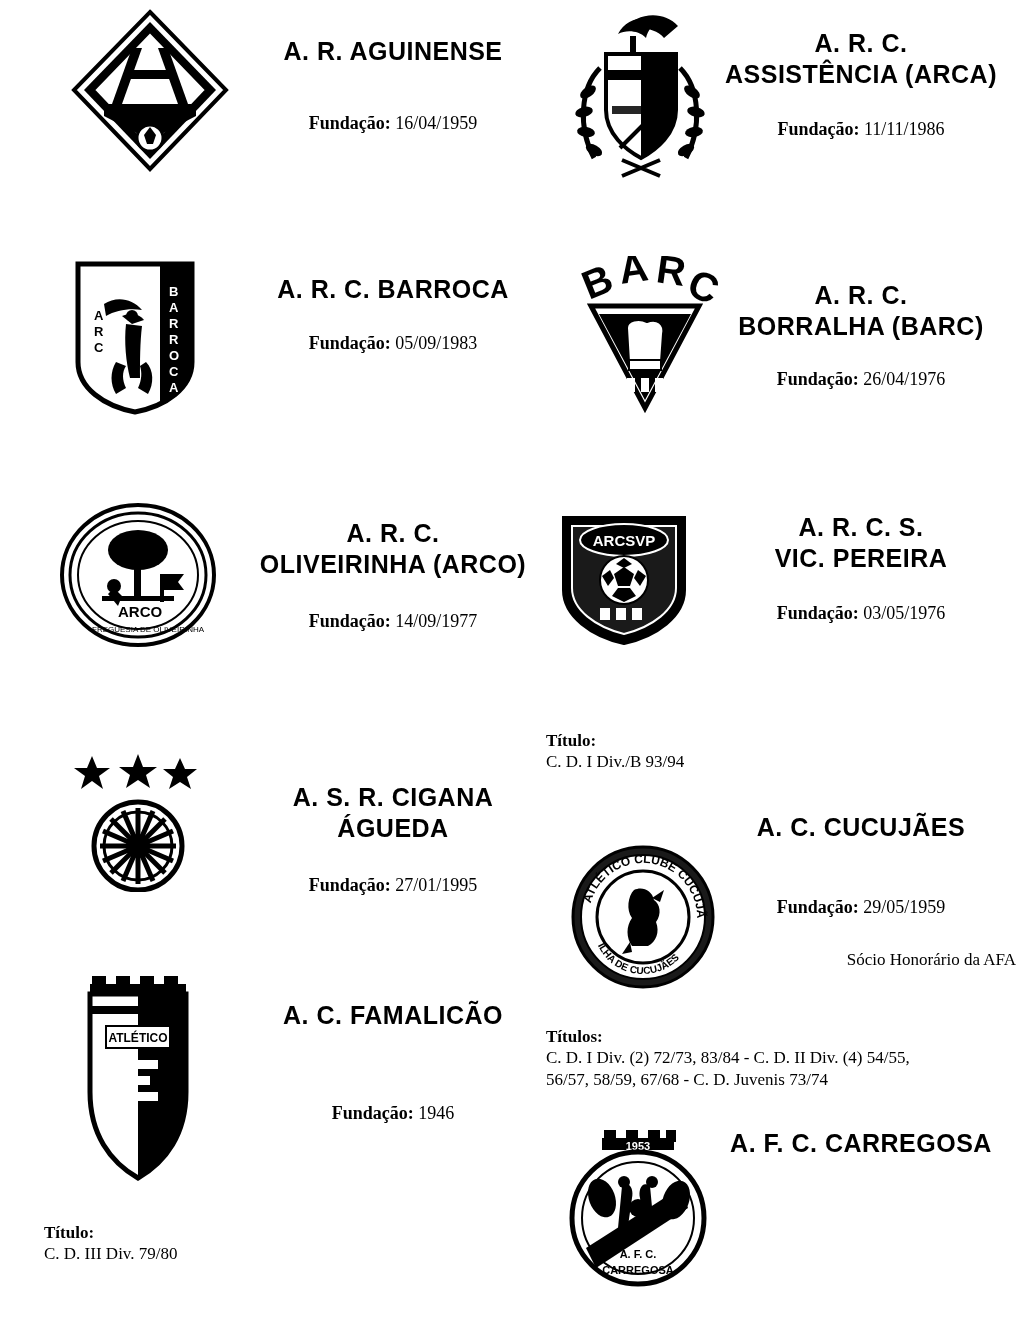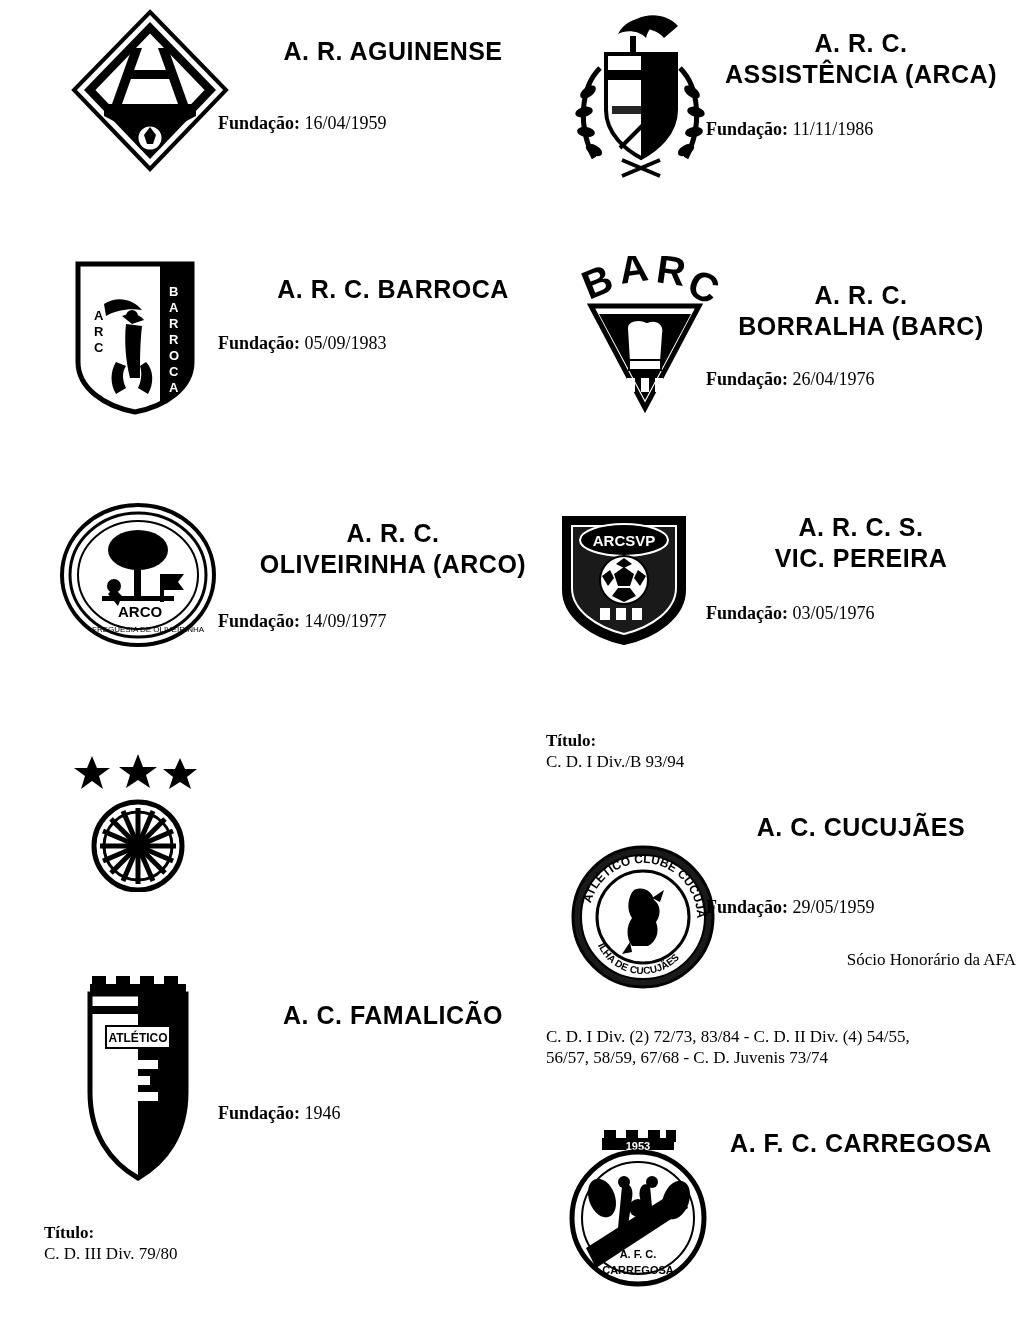--- a/index.html
+++ b/index.html
@@ -32,20 +32,21 @@
     font-size: 25px;
     letter-spacing: 0.5px;
     line-height: 1.22;
     text-align: center;
     white-space: pre-line;
   }
   .founded {
     font-family: "Liberation Serif", serif;
     font-size: 18px;
     font-weight: bold;
+    text-align: center;
     white-space: nowrap;
   }
   .founded .fval {
     font-weight: normal;
   }
   .note {
     font-family: "Liberation Serif", serif;
     font-size: 17px;
     text-align: right;
     white-space: nowrap;
@@ -275,20 +276,26 @@
         <line x1="43" y1="67" x2="97" y2="121"></line>
         <line x1="97" y1="67" x2="43" y2="121"></line>
         <line x1="55" y1="59" x2="85" y2="129"></line>
         <line x1="85" y1="59" x2="55" y2="129"></line>
         <line x1="35" y1="79" x2="105" y2="109"></line>
         <line x1="35" y1="109" x2="105" y2="79"></line>
       </g>
     </svg>
   </div>
   <div class="entry" style="left:218px; top:782px; width:350px;">
+    <div class="club-name">A. S. R. CIGANA
+ÁGUEDA</div>
+    <div class="founded" style="margin-top:32px;">
+      <span>Fundação:</span>
+      <span class="fval">27/01/1995</span>
+    </div>
   </div>
 
   <div class="titles" style="position:absolute; left:546px; top:730px; width:300px;">
     <span class="tlabel">Título:</span>
     <span class="tbody">C. D. I Div./B 93/94</span>
   </div>
   <div class="crest" style="left:568px; top:842px;">
     <svg width="150" height="150" viewBox="0 0 150 150" aria-hidden="true">
       <circle cx="75" cy="75" r="70" fill="#1a1a1a" stroke="#000" stroke-width="3"></circle>
       <circle cx="75" cy="75" r="62" fill="#ffffff" stroke="#000" stroke-width="2"></circle>
@@ -344,20 +351,21 @@
       <span>Fundação:</span>
       <span class="fval">1946</span>
     </div>
   </div>
   <div class="titles" style="position:absolute; left:44px; top:1222px; width:300px;">
     <span class="tlabel">Título:</span>
     <span class="tbody">C. D. III Div. 79/80</span>
   </div>
 
   <div class="titles" style="position:absolute; left:546px; top:1026px; width:460px;">
+    <span class="tlabel">Títulos:</span>
     <span class="tbody">C. D. I Div. (2) 72/73, 83/84 - C. D. II Div. (4) 54/55,
 56/57, 58/59, 67/68 - C. D. Juvenis 73/74</span>
   </div>
   <div class="crest" style="left:558px; top:1130px;">
     <svg width="160" height="165" viewBox="0 0 160 165" aria-hidden="true">
       <g fill="#000">
         <rect x="44" y="8" width="72" height="12"></rect>
         <rect x="46" y="0" width="12" height="12"></rect>
         <rect x="68" y="0" width="12" height="12"></rect>
         <rect x="90" y="0" width="12" height="12"></rect>

